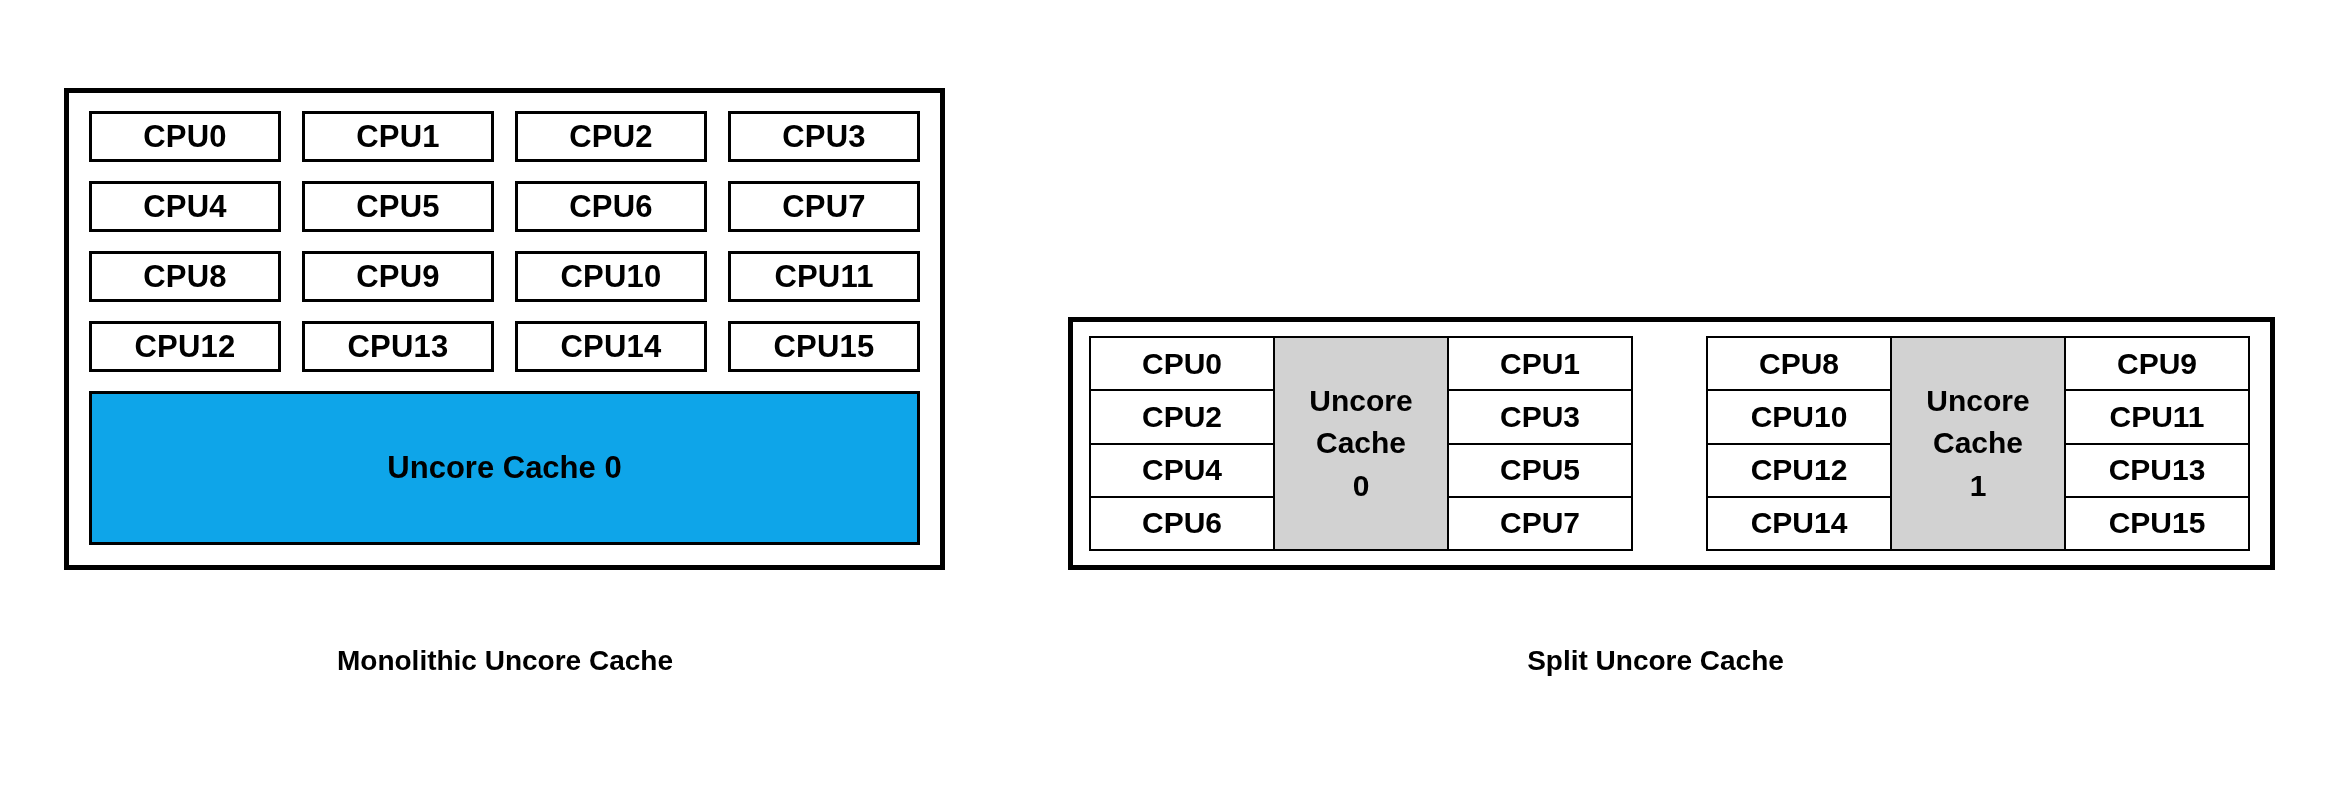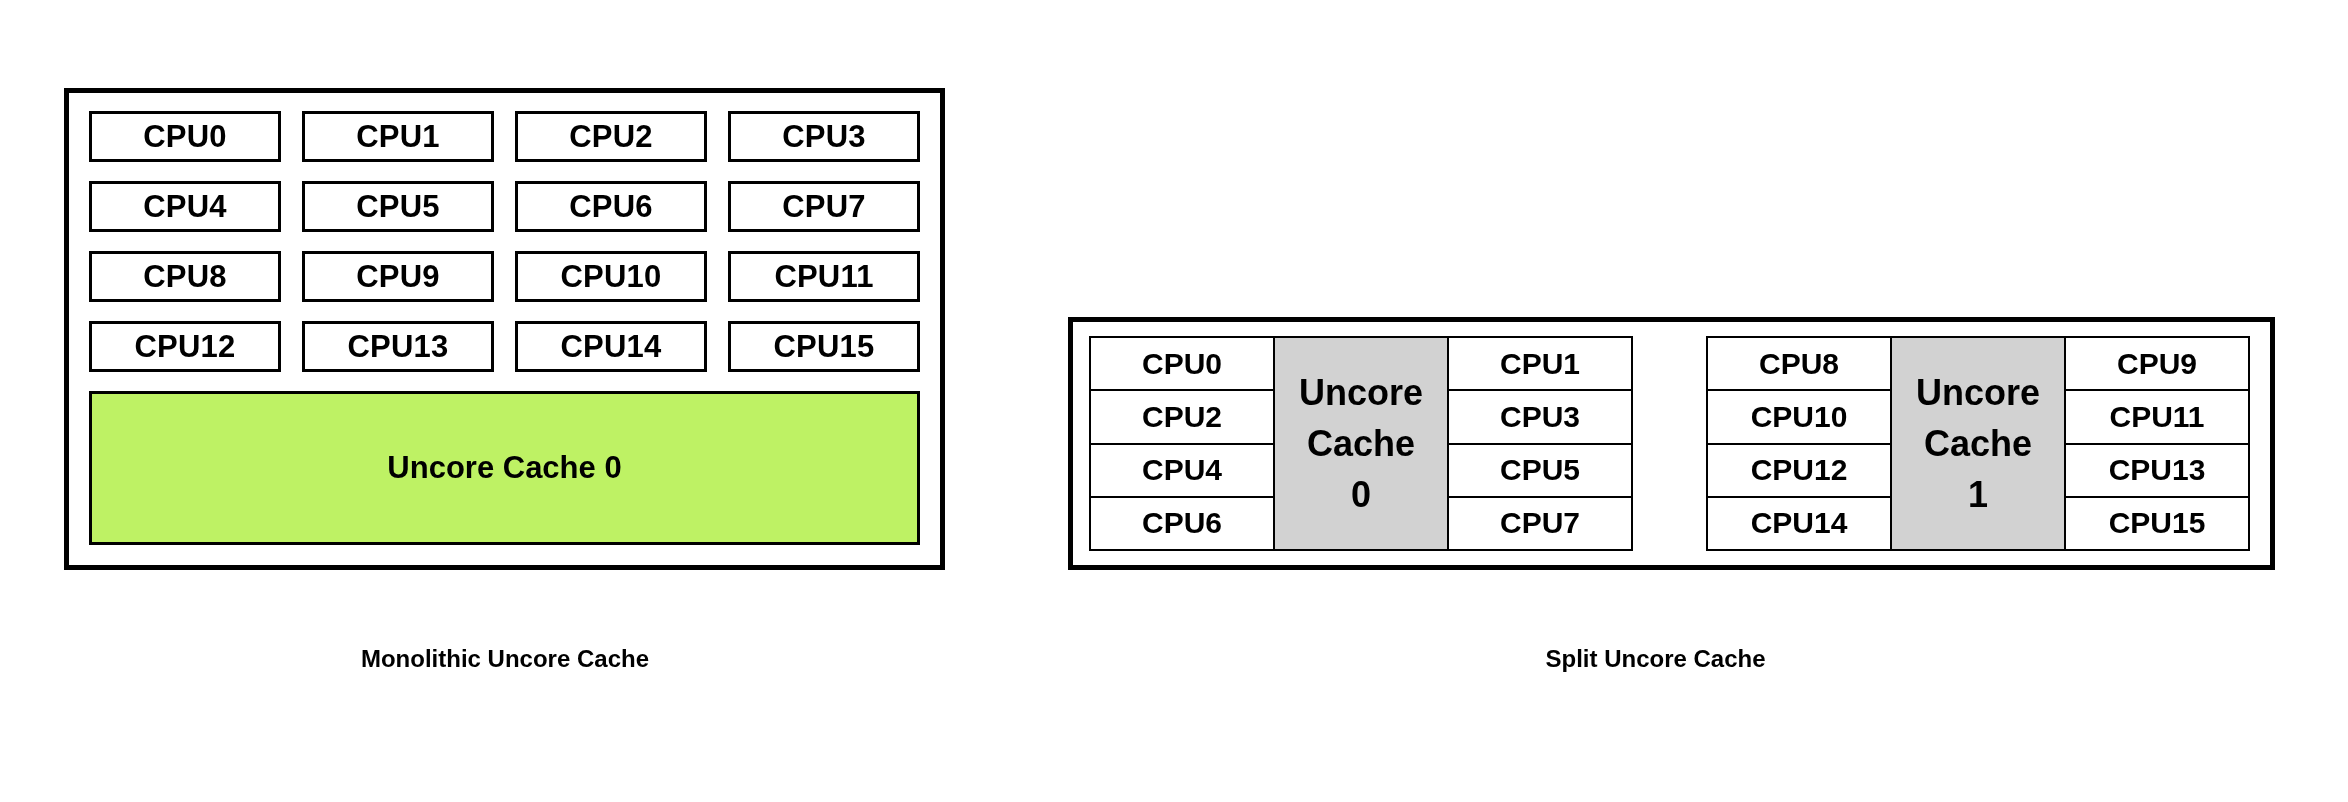--- a/index.html
+++ b/index.html
@@ -53,21 +53,21 @@
     letter-spacing: 0.2px;
     line-height: 1;
     white-space: nowrap;
   }
 
   .mono-cache {
     box-sizing: border-box;
     margin-top: 19px;
     flex: 1 1 auto;
     border: 3px solid #000000;
-    background: #bef264;
+    background: #0ea5e9;
     display: flex;
     align-items: center;
     justify-content: center;
     font-size: 31px;
     font-weight: bold;
     white-space: nowrap;
   }
 
   
   #fig-split { left: 1068px; top: 317px; }
@@ -120,31 +120,31 @@
     box-sizing: border-box;
     width: 176px;
     border: 2px solid #000000;
     margin-left: -2px;
     margin-right: -2px;
     background: #d2d2d2;
     display: flex;
     flex-direction: column;
     align-items: center;
     justify-content: center;
-    font-size: 36px;
+    font-size: 30px;
     font-weight: bold;
     line-height: 1.42;
     text-align: center;
     white-space: nowrap;
   }
 
   
   .caption {
     position: absolute;
-    font-size: 24px;
+    font-size: 28px;
     font-weight: bold;
     white-space: nowrap;
     text-align: center;
   }
   #caption-monolithic { left: 0; top: 645px; width: 1010px; }
   #caption-split      { left: 1052px; top: 645px; width: 1207px; }
 </style>
 </head>
 <body>
 

